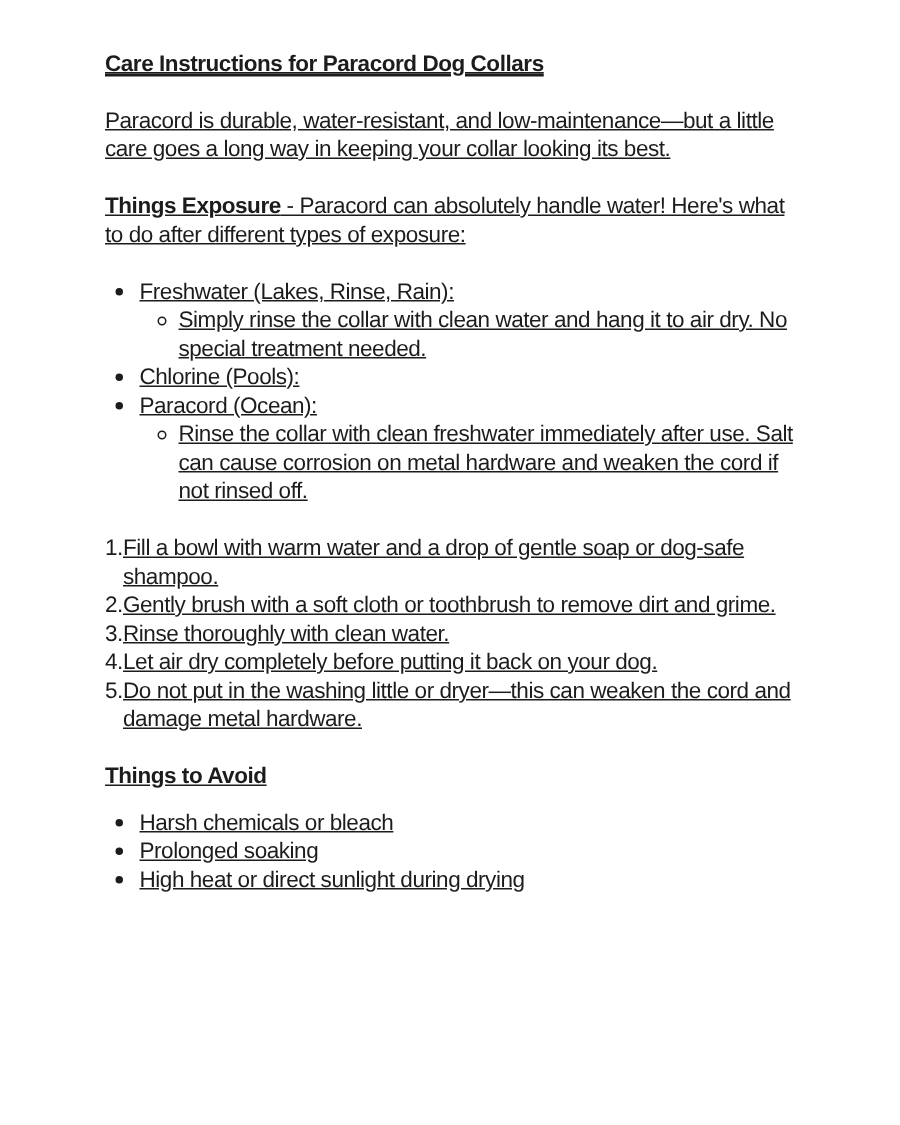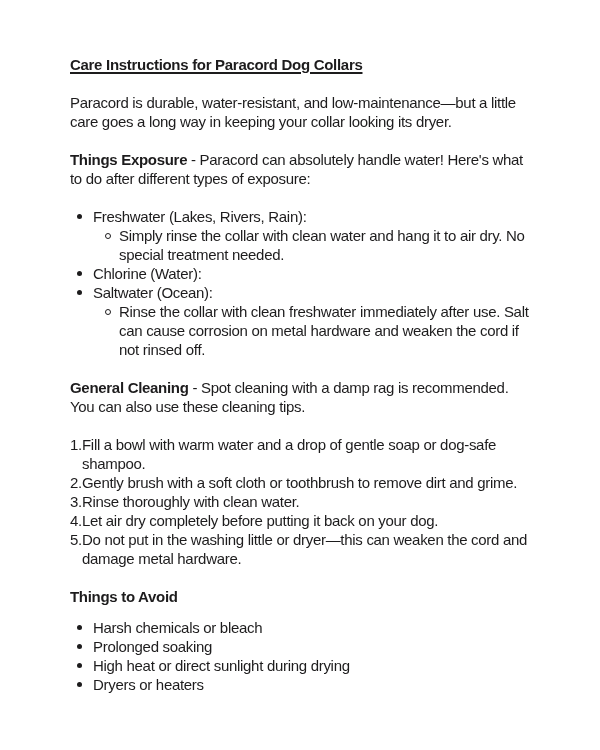--- a/index.html
+++ b/index.html
@@ -11,21 +11,22 @@
     font-family: "Liberation Sans", "DejaVu Sans", sans-serif;
     font-size: 15px;
     line-height: 19px;
     letter-spacing: -0.3px;
     color: #1d1c1d;
     overflow: hidden;
   }
   .page {
     width: 591px;
     height: 750px;
-    padding: 55px 55px 0 70px;
+    padding: 33px 55px 0 70px;
+    text-decoration: underline;
   }
   h1.doc-title {
     font-size: 15px;
     line-height: 19px;
     font-weight: bold;
     text-decoration: underline;
     text-decoration-thickness: 1.5px;
     text-underline-offset: 2px;
     margin: 0;
   }
@@ -74,54 +75,52 @@
     top: 0;
   }
 </style>
 </head>
 <body>
 
 <div class="page">
 
   <h1 class="doc-title">Care Instructions for Paracord Dog Collars</h1>
 
-  <p>Paracord is durable, water-resistant, and low-maintenance—but a little care goes a long way in keeping your collar looking its dryer.</p>
+  <p>Paracord is durable, water-resistant, and low-maintenance—but a little care goes a long way in keeping your collar looking its best.</p>
 
   <p><strong>Things Exposure</strong><span> - Paracord can absolutely handle water! Here's what to do after different types of exposure:</span></p>
 
   <ul class="l1">
     <li>
-      <span>Freshwater (Lakes, Rivers, Rain):</span>
+      <span>Freshwater (Lakes, Rinse, Rain):</span>
       <ul class="l2">
         <li><span>Simply rinse the collar with clean water and hang it to air dry. No special treatment needed.</span></li>
       </ul>
     </li>
     <li>
-      <span>Chlorine (Water):</span>
+      <span>Chlorine (Pools):</span>
     </li>
     <li>
-      <span>Saltwater (Ocean):</span>
+      <span>Paracord (Ocean):</span>
       <ul class="l2">
         <li><span>Rinse the collar with clean freshwater immediately after use. Salt can cause corrosion on metal hardware and weaken the cord if not rinsed off.</span></li>
       </ul>
     </li>
   </ul>
 
-  <p><strong>General Cleaning</strong><span> - Spot cleaning with a damp rag is recommended. You can also use these cleaning tips.</span></p>
 
   <ol class="steps">
     <li><span>Fill a bowl with warm water and a drop of gentle soap or dog-safe shampoo.</span></li>
     <li><span>Gently brush with a soft cloth or toothbrush to remove dirt and grime.</span></li>
     <li><span>Rinse thoroughly with clean water.</span></li>
     <li><span>Let air dry completely before putting it back on your dog.</span></li>
     <li><span>Do not put in the washing little or dryer—this can weaken the cord and damage metal hardware.</span></li>
   </ol>
 
   <p><strong>Things to Avoid</strong></p>
 
   <ul class="l1 tight">
     <li><span>Harsh chemicals or bleach</span></li>
     <li><span>Prolonged soaking</span></li>
     <li><span>High heat or direct sunlight during drying</span></li>
-    <li><span>Dryers or heaters</span></li>
   </ul>
 
 </div>
 
 </body></html>

